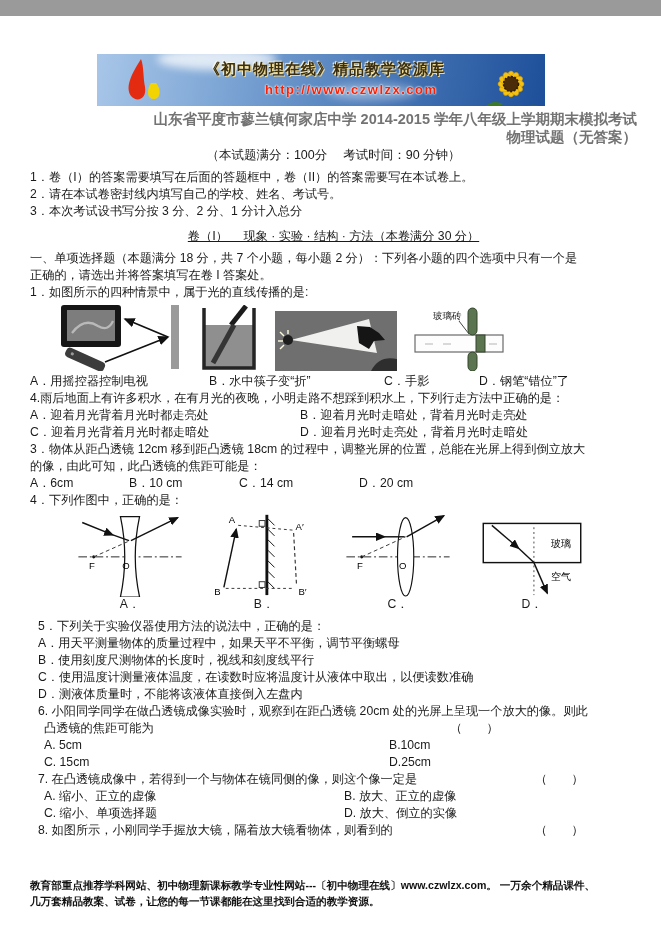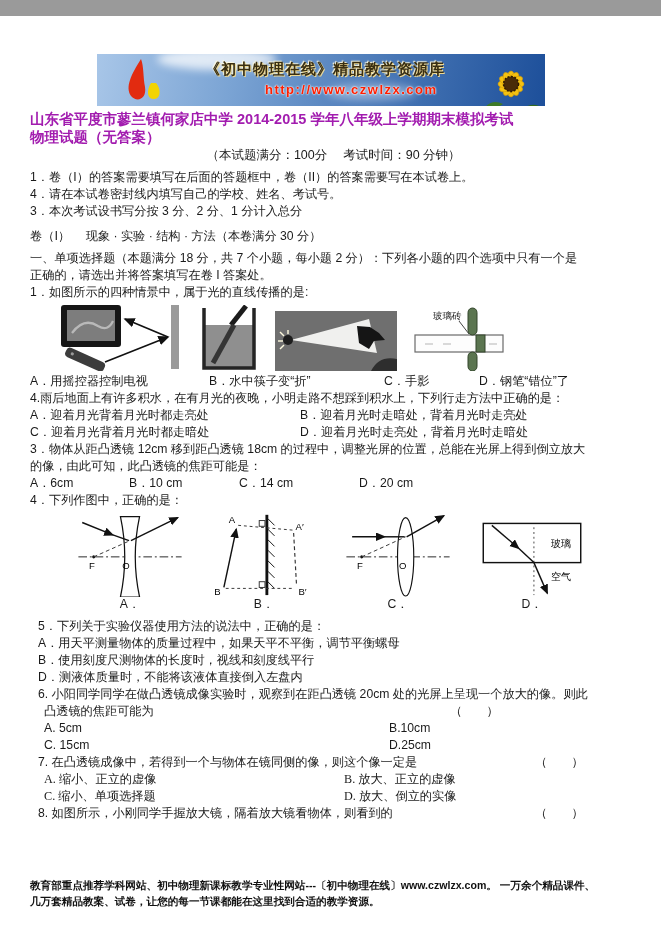--- a/index.html
+++ b/index.html
@@ -15,41 +15,41 @@
   .cloud2{left:230px;top:30px;width:90px;height:16px;opacity:.5;}
   .banner-logo{position:absolute;left:20px;top:3px;}
   .banner-title{position:absolute;left:108px;top:6px;font-size:15px;font-weight:bold;color:#3a2f12;
           letter-spacing:1px;text-shadow:1px 1px 0 #ecd férfi;}
   .banner-title{text-shadow:1px 1px 0 #eed992,-1px -1px 1px #fffbe0;}
   .banner-url{position:absolute;left:168px;top:28px;font-size:13px;font-weight:bold;color:#ff1e00;
           letter-spacing:1.5px;text-shadow:0 0 2px #ffffff,0 0 2px #ffffff;}
   .sunflower{position:absolute;right:6px;bottom:-4px;}
 
   
-  .doc-title{color:#a21caf;font-weight:bold;font-size:14.5px;line-height:18px;text-align:left;}
+  .doc-title{color:#737373;font-weight:bold;font-size:14.5px;line-height:18px;text-align:right;}
   .meta{text-align:center;font-size:12.5px;margin-top:1px;}
   .notices{margin-top:5px;}
-  .section-title{margin:8px 0 5px 0;}
+  .section-title{text-align:center;margin:8px 0 5px 0;text-decoration:underline;}
 
   
   .q{position:relative;}
   .indent8{padding-left:8px;}
   .indent14{padding-left:14px;}
   .optrow{display:flex;}
   .q1opts{gap:15px;}
   .q1opts span:nth-child(1){width:164px;}
   .q1opts span:nth-child(2){width:160px;}
   .q1opts span:nth-child(3){width:80px;}
   .grid2{display:grid;grid-template-columns:270px 1fr;}
   .grid2 .cell{white-space:nowrap;}
   .q3opts span:nth-child(1){width:99px;display:inline-block;}
   .q3opts span:nth-child(2){width:110px;display:inline-block;}
   .q3opts span:nth-child(3){width:120px;display:inline-block;}
   .q6grid{display:grid;grid-template-columns:345px 1fr;padding-left:14px;}
-  .q7grid{display:grid;grid-template-columns:300px 1fr;padding-left:14px;font-family:Liberation Serif, serif;}
+  .q7grid{display:grid;grid-template-columns:300px 1fr;padding-left:14px;}
   .bracket{position:absolute;top:0;}
   .bk420{left:420px;}
   .bk505{left:505px;}
 
   
   .figrow1{display:flex;align-items:flex-end;gap:16px;margin:2px 0 2px 28px;height:68px;}
   .figrow4{display:flex;gap:26px;margin:2px 0 0 46px;}
   .figlabels4{display:flex;margin-left:46px;line-height:15px;}
   .figlabels4 span{width:108px;text-align:center;}
   .figlabels4 span:not(:last-child){margin-right:26px;}
@@ -92,21 +92,21 @@
   </div>
 
   <div class="content">
 
     <div class="doc-title">山东省平度市蓼兰镇何家店中学 2014-2015 学年八年级上学期期末模拟考试</div>
     <div class="doc-title">物理试题（无答案）</div>
     <div class="meta">（本试题满分：100分　 考试时间：90 分钟）</div>
 
     <div class="notices">
       <div>1．卷（I）的答案需要填写在后面的答题框中，卷（II）的答案需要写在本试卷上。</div>
-      <div>4．请在本试卷密封线内填写自己的学校、姓名、考试号。</div>
+      <div>2．请在本试卷密封线内填写自己的学校、姓名、考试号。</div>
       <div>3．本次考试设书写分按 3 分、2 分、1 分计入总分</div>
     </div>
 
     <div class="section-title">卷（Ⅰ）　 现象 · 实验 · 结构 · 方法（本卷满分 30 分）</div>
     <div>一、单项选择题（本题满分 18 分，共 7 个小题，每小题 2 分）：下列各小题的四个选项中只有一个是</div>
     <div>正确的，请选出并将答案填写在卷 I 答案处。</div>
 
     <div class="q">
       <div>1．如图所示的四种情景中，属于光的直线传播的是:</div>
 
@@ -282,20 +282,21 @@
         <span>B．</span>
         <span>C．</span>
         <span>D．</span>
       </div>
     </div>
 
     <div class="q" style="margin-top:6px;">
       <div class="indent8">5．下列关于实验仪器使用方法的说法中，正确的是：</div>
       <div class="indent8">A．用天平测量物体的质量过程中，如果天平不平衡，调节平衡螺母</div>
       <div class="indent8">B．使用刻度尺测物体的长度时，视线和刻度线平行</div>
+      <div class="indent8">C．使用温度计测量液体温度，在读数时应将温度计从液体中取出，以便读数准确</div>
       <div class="indent8">D．测液体质量时，不能将该液体直接倒入左盘内</div>
     </div>
 
     <div class="q">
       <div class="indent8">6. 小阳同学同学在做凸透镜成像实验时，观察到在距凸透镜 20cm 处的光屏上呈现一个放大的像。则此</div>
       <div class="q" style="position:relative;">
         <span class="indent14" style="display:inline-block;">凸透镜的焦距可能为</span>
         <span class="bracket bk420">（　　）</span>
       </div>
       <div class="q6grid">

